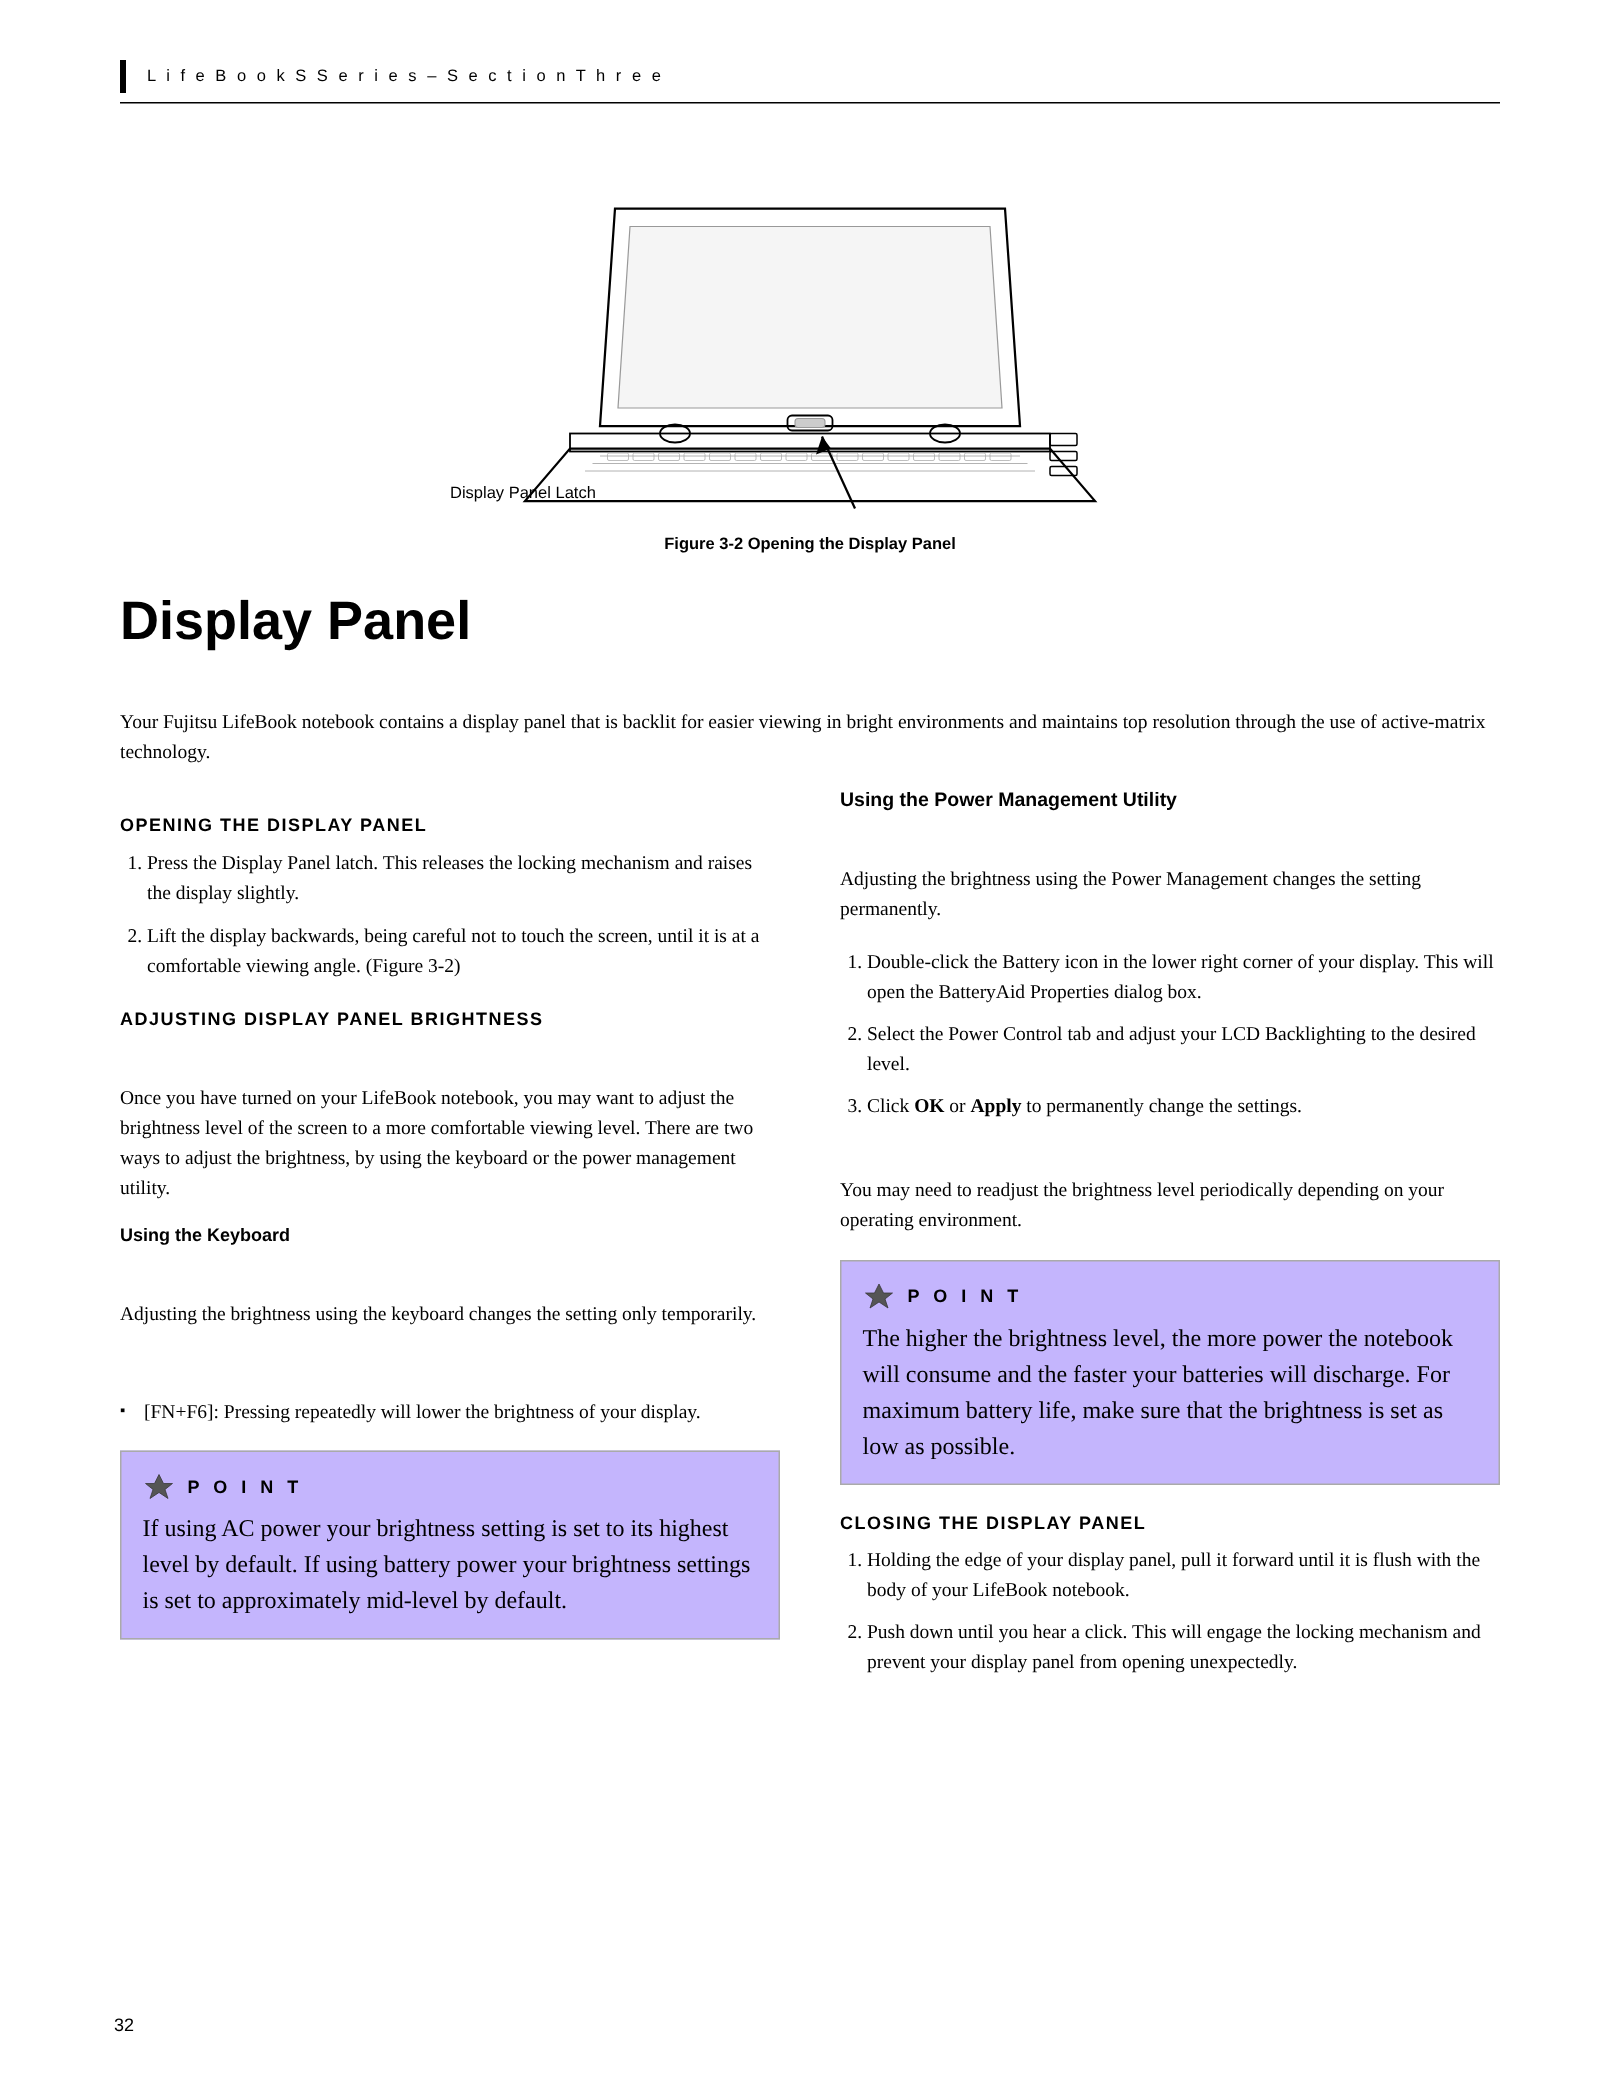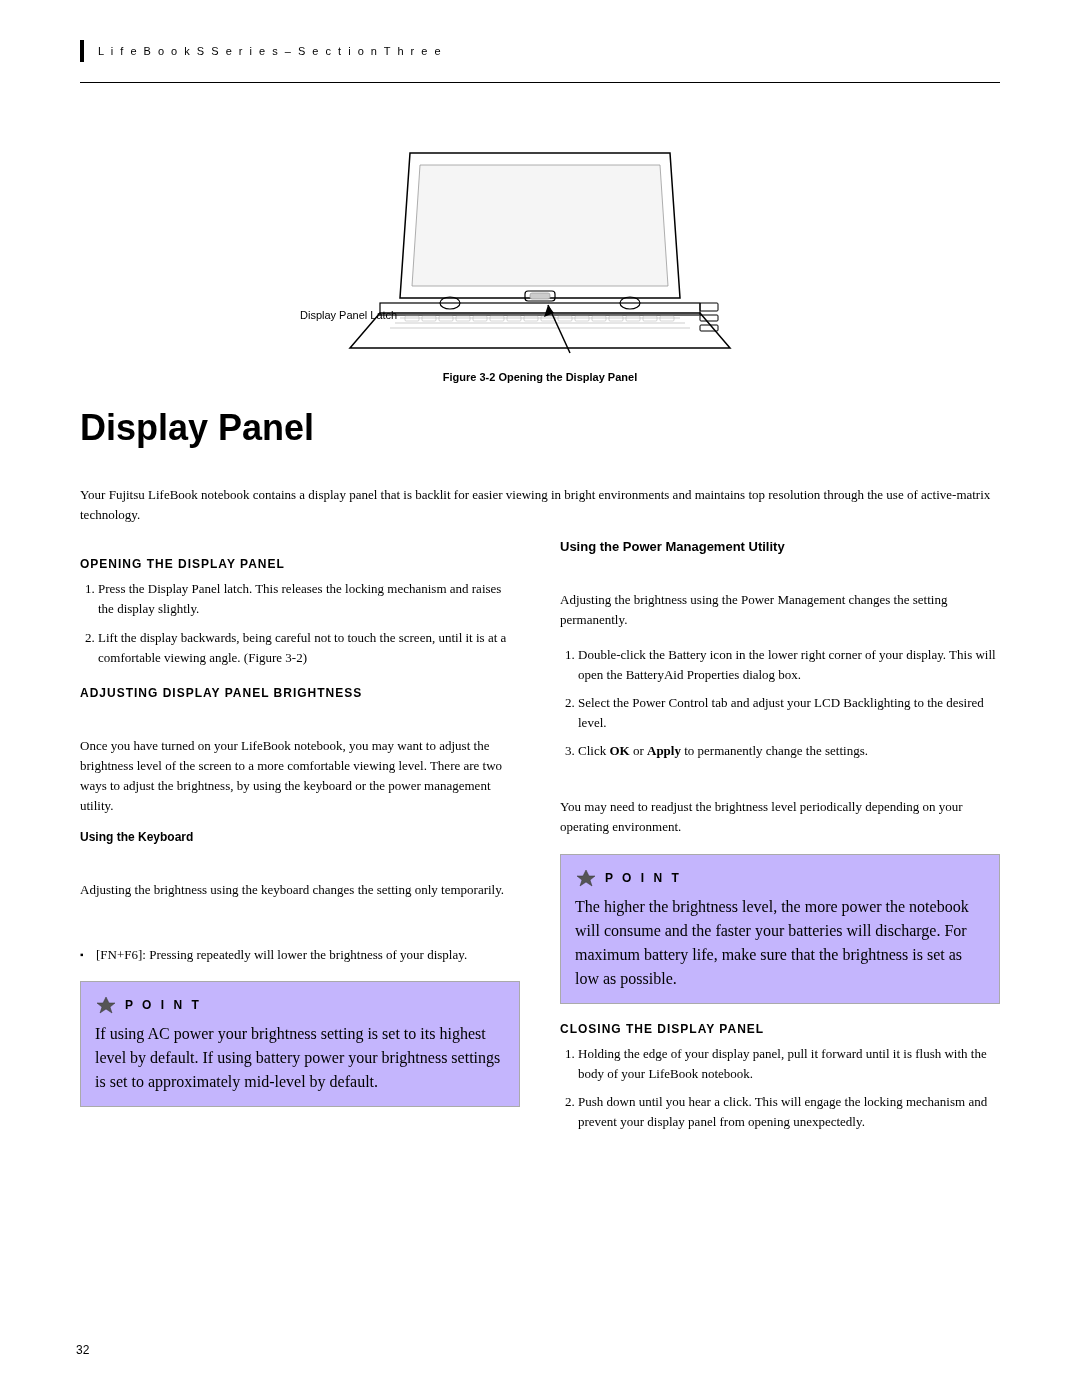--- a/index.html
+++ b/index.html
@@ -14,21 +14,21 @@
     .page {
       width: 1080px;
       min-height: 1397px;
       padding: 40px 80px 60px 80px;
       position: relative;
     }
     .header {
       display: flex;
       align-items: center;
       border-bottom: 1px solid #000;
-      padding-bottom: 20px;
+      padding-bottom: 6px;
       margin-bottom: 20px;
     }
     .header-bar {
       width: 4px;
       height: 22px;
       background: #000;
       margin-right: 14px;
     }
     .header-title {
       font-family: Arial, sans-serif;
@@ -218,21 +218,21 @@
 
       <rect x="225" y="188" width="30" height="10" rx="3" fill="none" stroke="#000" stroke-width="1.2"></rect>
       <rect x="230" y="190" width="20" height="6" rx="2" fill="#ccc" stroke="#999" stroke-width="0.7"></rect>
 
       <line x1="270" y1="250" x2="248" y2="202" stroke="#000" stroke-width="1.5"></line>
       <polygon points="248,202 244,214 254,210" fill="#000"></polygon>
 
     </svg>
 
     <div style="position:relative; margin-top:-200px; margin-left:80px; text-align:left; pointer-events:none;">
-      <span class="display-panel-latch-label" style="position:absolute; top:146px; left:140px;">Display Panel Latch</span>
+      <span class="display-panel-latch-label" style="position:absolute; top:174px; left:140px;">Display Panel Latch</span>
     </div>
     <div style="height:200px;"></div>
     <p class="figure-caption">Figure 3-2 Opening the Display Panel</p>
   </div>
 
   <h1 class="page-title">Display Panel</h1>
 
   <p class="body-text">Your Fujitsu LifeBook notebook contains a display panel that is backlit for easier viewing in bright environments and maintains top resolution through the use of active-matrix technology.</p>
 
   <div class="two-col">

